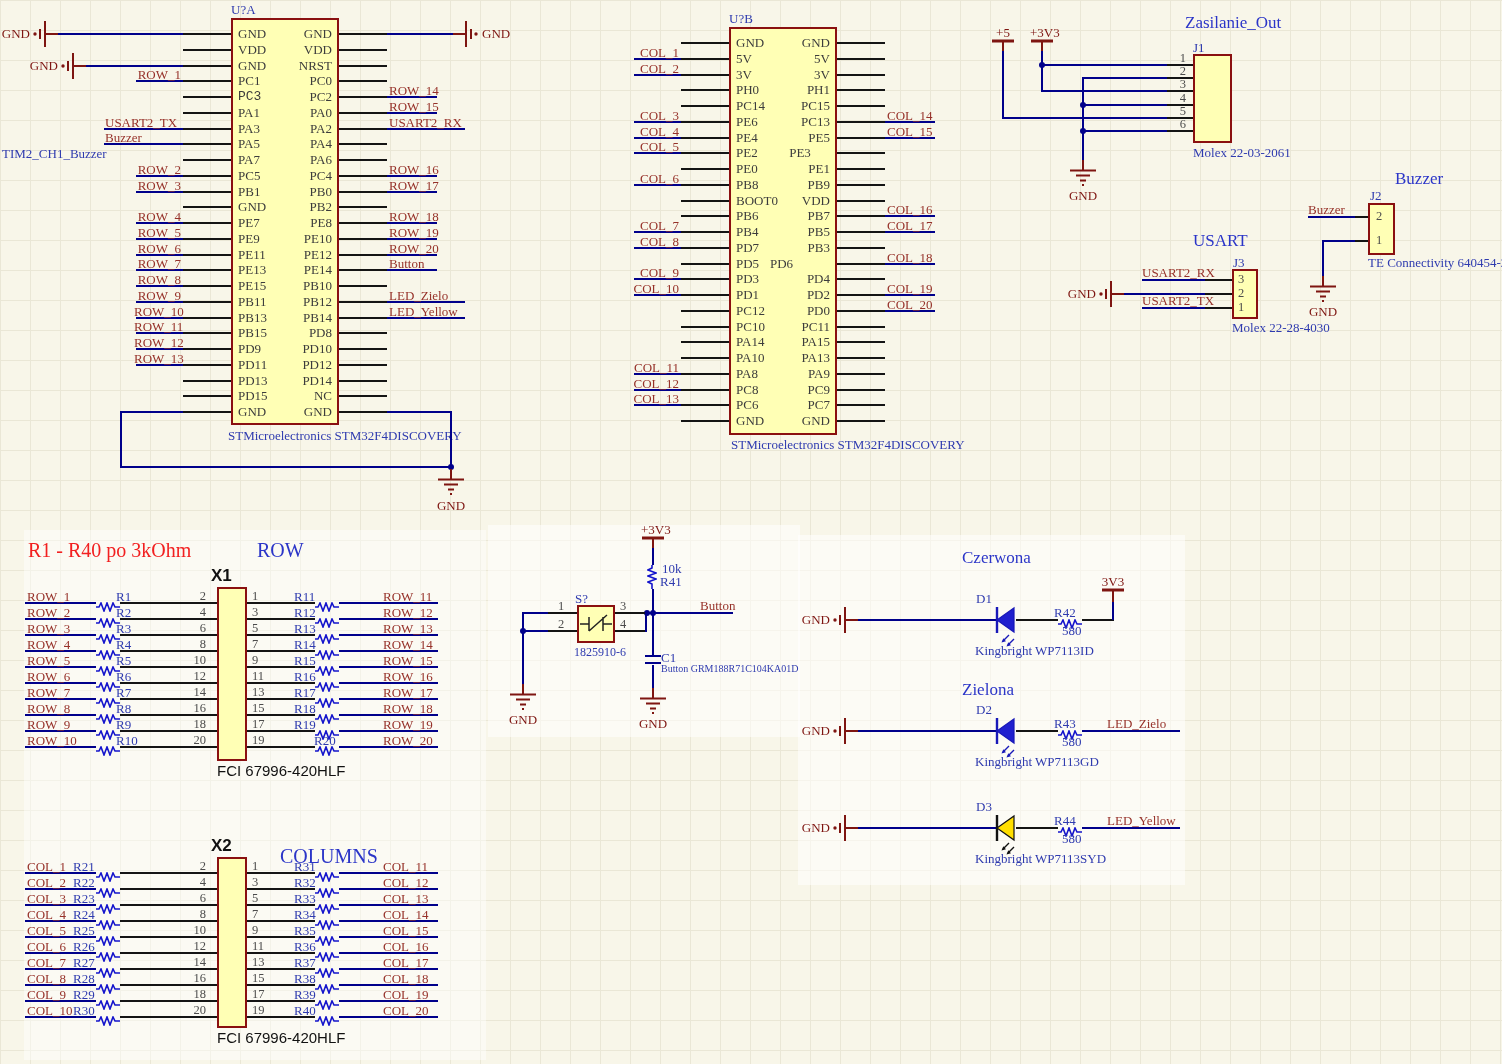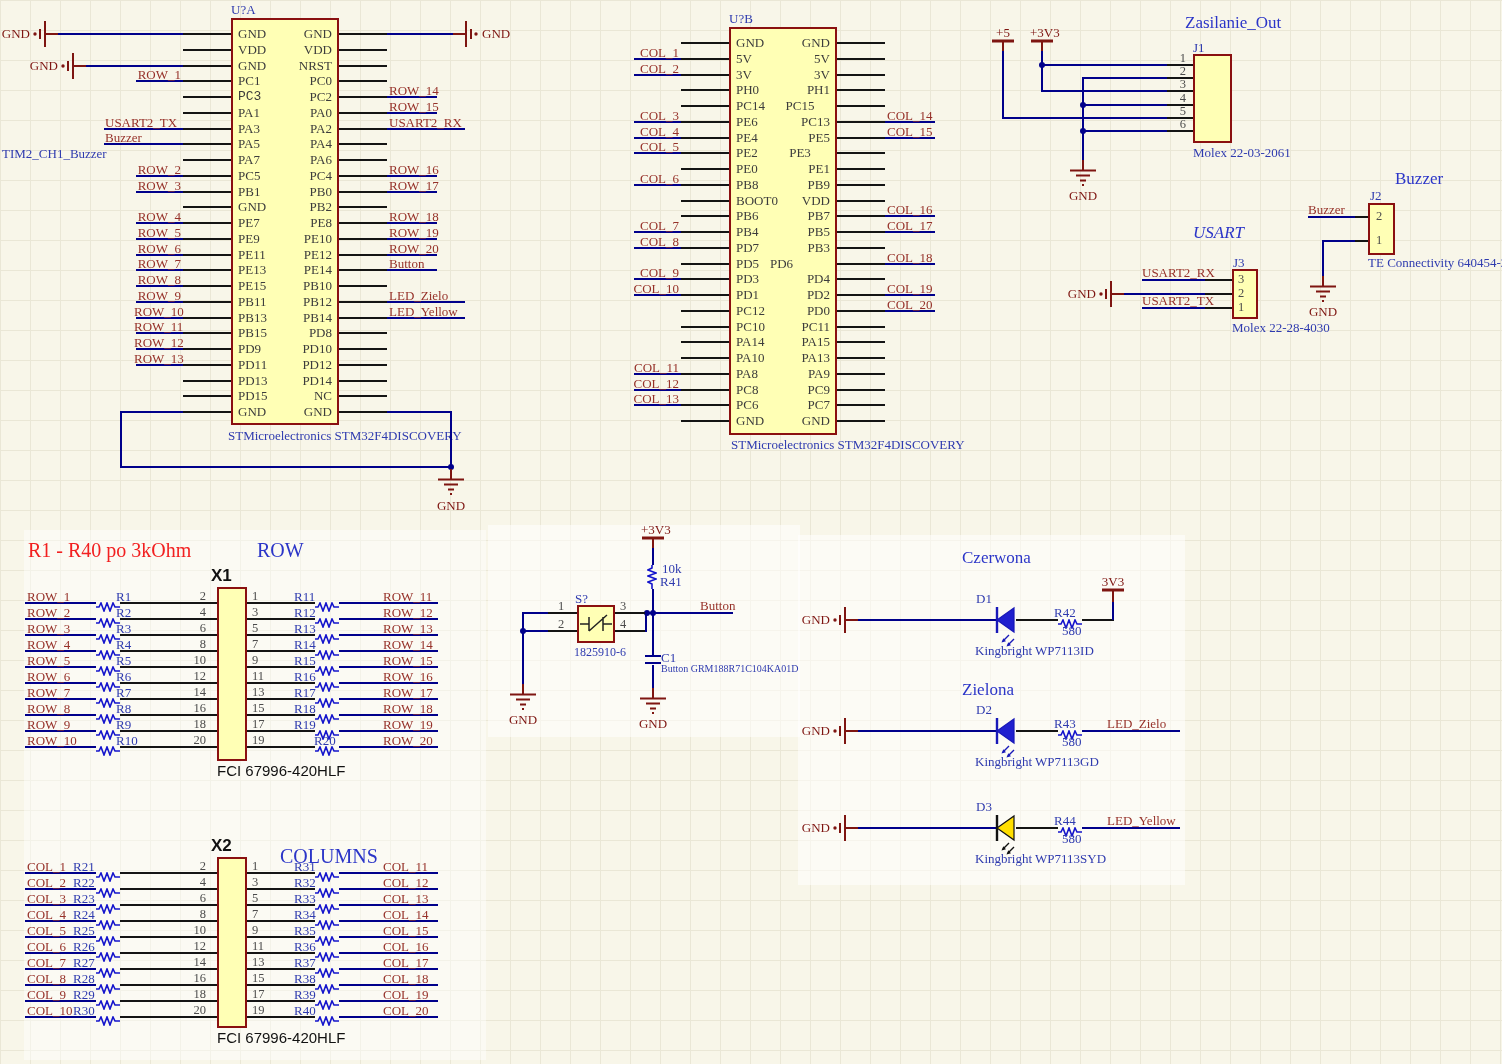--- a/index.html
+++ b/index.html
@@ -211,21 +211,21 @@
     <div class="t pin" style="left: 770px; top: 68px; width: 60px; text-align: right;">3V</div>
     <div class="ld" style="left: 681px; top: 74px; width: 48px; height: 2px;"></div>
     <div class="ld" style="left: 837px; top: 74px; width: 48px; height: 2px;"></div>
     <div class="w" style="left: 634px; top: 74px; width: 47px; height: 2px;"></div>
     <div class="t net" style="left: 632px; top: 62px; width: 47px; text-align: right;">COL_2</div>
     <div class="t pin" style="left: 736px; top: 83px;">PH0</div>
     <div class="t pin" style="left: 770px; top: 83px; width: 60px; text-align: right;">PH1</div>
     <div class="ld" style="left: 681px; top: 89px; width: 48px; height: 2px;"></div>
     <div class="ld" style="left: 837px; top: 89px; width: 48px; height: 2px;"></div>
     <div class="t pin" style="left: 736px; top: 99px;">PC14</div>
-    <div class="t pin" style="left: 770px; top: 99px; width: 60px; text-align: center;">PC15</div>
+    <div class="t pin" style="left: 770px; top: 99px; width: 60px; text-align: right;">PC15</div>
     <div class="ld" style="left: 681px; top: 105px; width: 48px; height: 2px;"></div>
     <div class="ld" style="left: 837px; top: 105px; width: 48px; height: 2px;"></div>
     <div class="t pin" style="left: 736px; top: 115px;">PE6</div>
     <div class="t pin" style="left: 770px; top: 115px; width: 60px; text-align: right;">PC13</div>
     <div class="ld" style="left: 681px; top: 121px; width: 48px; height: 2px;"></div>
     <div class="ld" style="left: 837px; top: 121px; width: 48px; height: 2px;"></div>
     <div class="w" style="left: 634px; top: 121px; width: 47px; height: 2px;"></div>
     <div class="t net" style="left: 632px; top: 109px; width: 47px; text-align: right;">COL_3</div>
     <div class="w" style="left: 885px; top: 121px; width: 50px; height: 2px;"></div>
     <div class="t net" style="left: 887px; top: 109px;">COL_14</div>
@@ -401,21 +401,21 @@
     <div class="w" style="left: 1082px; top: 77px; width: 2px; height: 83px;"></div>
     <div class="w" style="left: 1082px; top: 77px; width: 85px; height: 2px;"></div>
     <div class="dot" style="left: 1080px; top: 102px;"></div>
     <div class="w" style="left: 1083px; top: 104px; width: 84px; height: 2px;"></div>
     <div class="dot" style="left: 1080px; top: 128px;"></div>
     <div class="w" style="left: 1083px; top: 130px; width: 84px; height: 2px;"></div>
     <div class="ab" style="left: 1068px; top: 160px;"><svg width="30" height="28" viewBox="0 0 30 28">
         <path d="M15 0 V10 M2 10.5 H28 M8 15.5 H22 M12 20.5 H18 M14 25 H16" stroke="#7E1511" stroke-width="2" fill="none"></path>
       </svg></div>
     <div class="t gt" style="left: 1068px; top: 189px; width: 30px; text-align: center;">GND</div>
-    <div class="t ttl" style="left: 1193px; top: 224px; font-style: italic;">USART</div>
+    <div class="t ttl" style="left: 1193px; top: 232px;">USART</div>
     <div class="t des" style="left: 1233px; top: 256px;">J3</div>
     <div class="body" style="left: 1232px; top: 269px; width: 26px; height: 50px;"></div>
     <div class="t cap" style="left: 1232px; top: 321px;">Molex 22-28-4030</div>
     <div class="ld" style="left: 1205px; top: 279px; width: 27px; height: 2px;"></div>
     <div class="t num" style="left: 1238px; top: 273px;">3</div>
     <div class="ld" style="left: 1205px; top: 293px; width: 27px; height: 2px;"></div>
     <div class="t num" style="left: 1238px; top: 287px;">2</div>
     <div class="ld" style="left: 1205px; top: 307px; width: 27px; height: 2px;"></div>
     <div class="t num" style="left: 1238px; top: 301px;">1</div>
     <div class="w" style="left: 1142px; top: 279px; width: 63px; height: 2px;"></div>

